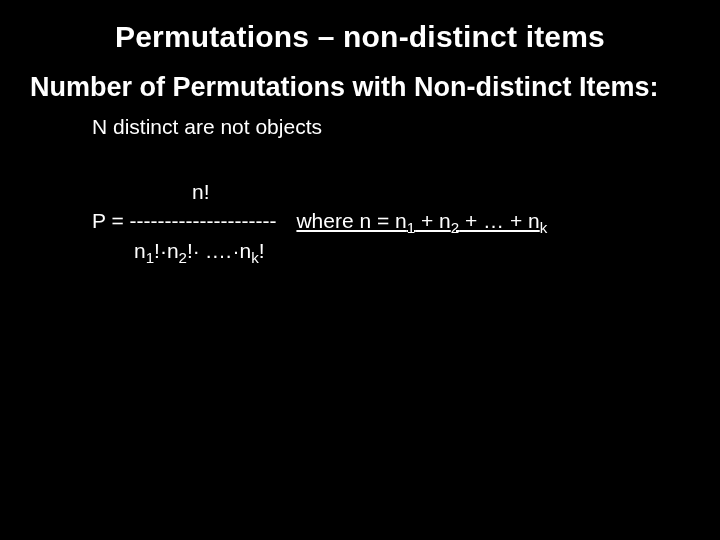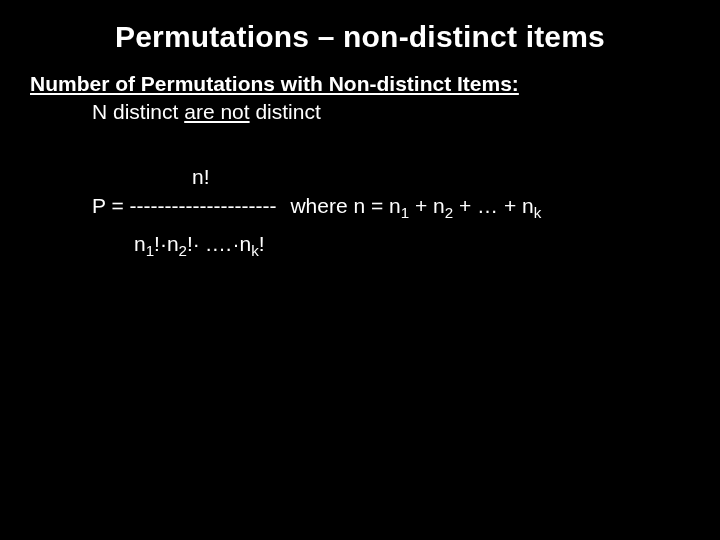--- a/index.html
+++ b/index.html
@@ -20,73 +20,71 @@
     border-radius: 22px;
   }
   .title {
     font-size: 30px;
     font-weight: bold;
     text-align: center;
     margin: 8px 0 18px 0;
     letter-spacing: 0.2px;
   }
   .subhead {
-    font-size: 21px;
+    font-size: 27px;
     font-weight: bold;
-    margin: 0 0 4px 0;
-    text-decoration: underline;
+    margin: 0 0 12px 0;
   }
   .line {
     font-size: 21px;
     margin: 2px 0 2px 62px;
   }
   .under {
-    text-decoration: underline;
   }
   .formula-block {
     margin-top: 38px;
     margin-left: 62px;
     font-size: 21px;
     line-height: 1.4;
   }
   .formula-row {
     white-space: nowrap;
   }
   .numer {
     display: inline-block;
     margin-left: 100px;
   }
   .dashes {
     letter-spacing: 0;
   }
   .where {
-    margin-left: 14px;
+    margin-left: 20px;
+    text-decoration: underline;
   }
   sub {
     font-size: 0.72em;
     vertical-align: sub;
     line-height: 0;
   }
   .denom {
     display: inline-block;
     margin-left: 42px;
-    margin-top: 8px;
   }
 </style>
 </head>
 <body>
 
 <div class="slide">
 
   <div class="title">Permutations – non-distinct items</div>
 
   <div class="subhead">Number of Permutations with Non-distinct Items:</div>
 
   <div class="line">
-    <span>N distinct </span><span class="under">are not</span><span> distinct</span>
+    <span>N distinct </span><span class="under">are not</span><span> objects</span>
   </div>
 
 
   <div class="formula-block">
     <div class="formula-row">
       <span class="numer">n!</span>
     </div>
     <div class="formula-row">
       <span>P = </span><span class="dashes">---------------------</span><span class="where"><span>where n = n</span><sub>1</sub><span> + n</span><sub>2</sub><span> + … + n</span><sub>k</sub></span>
     </div>

